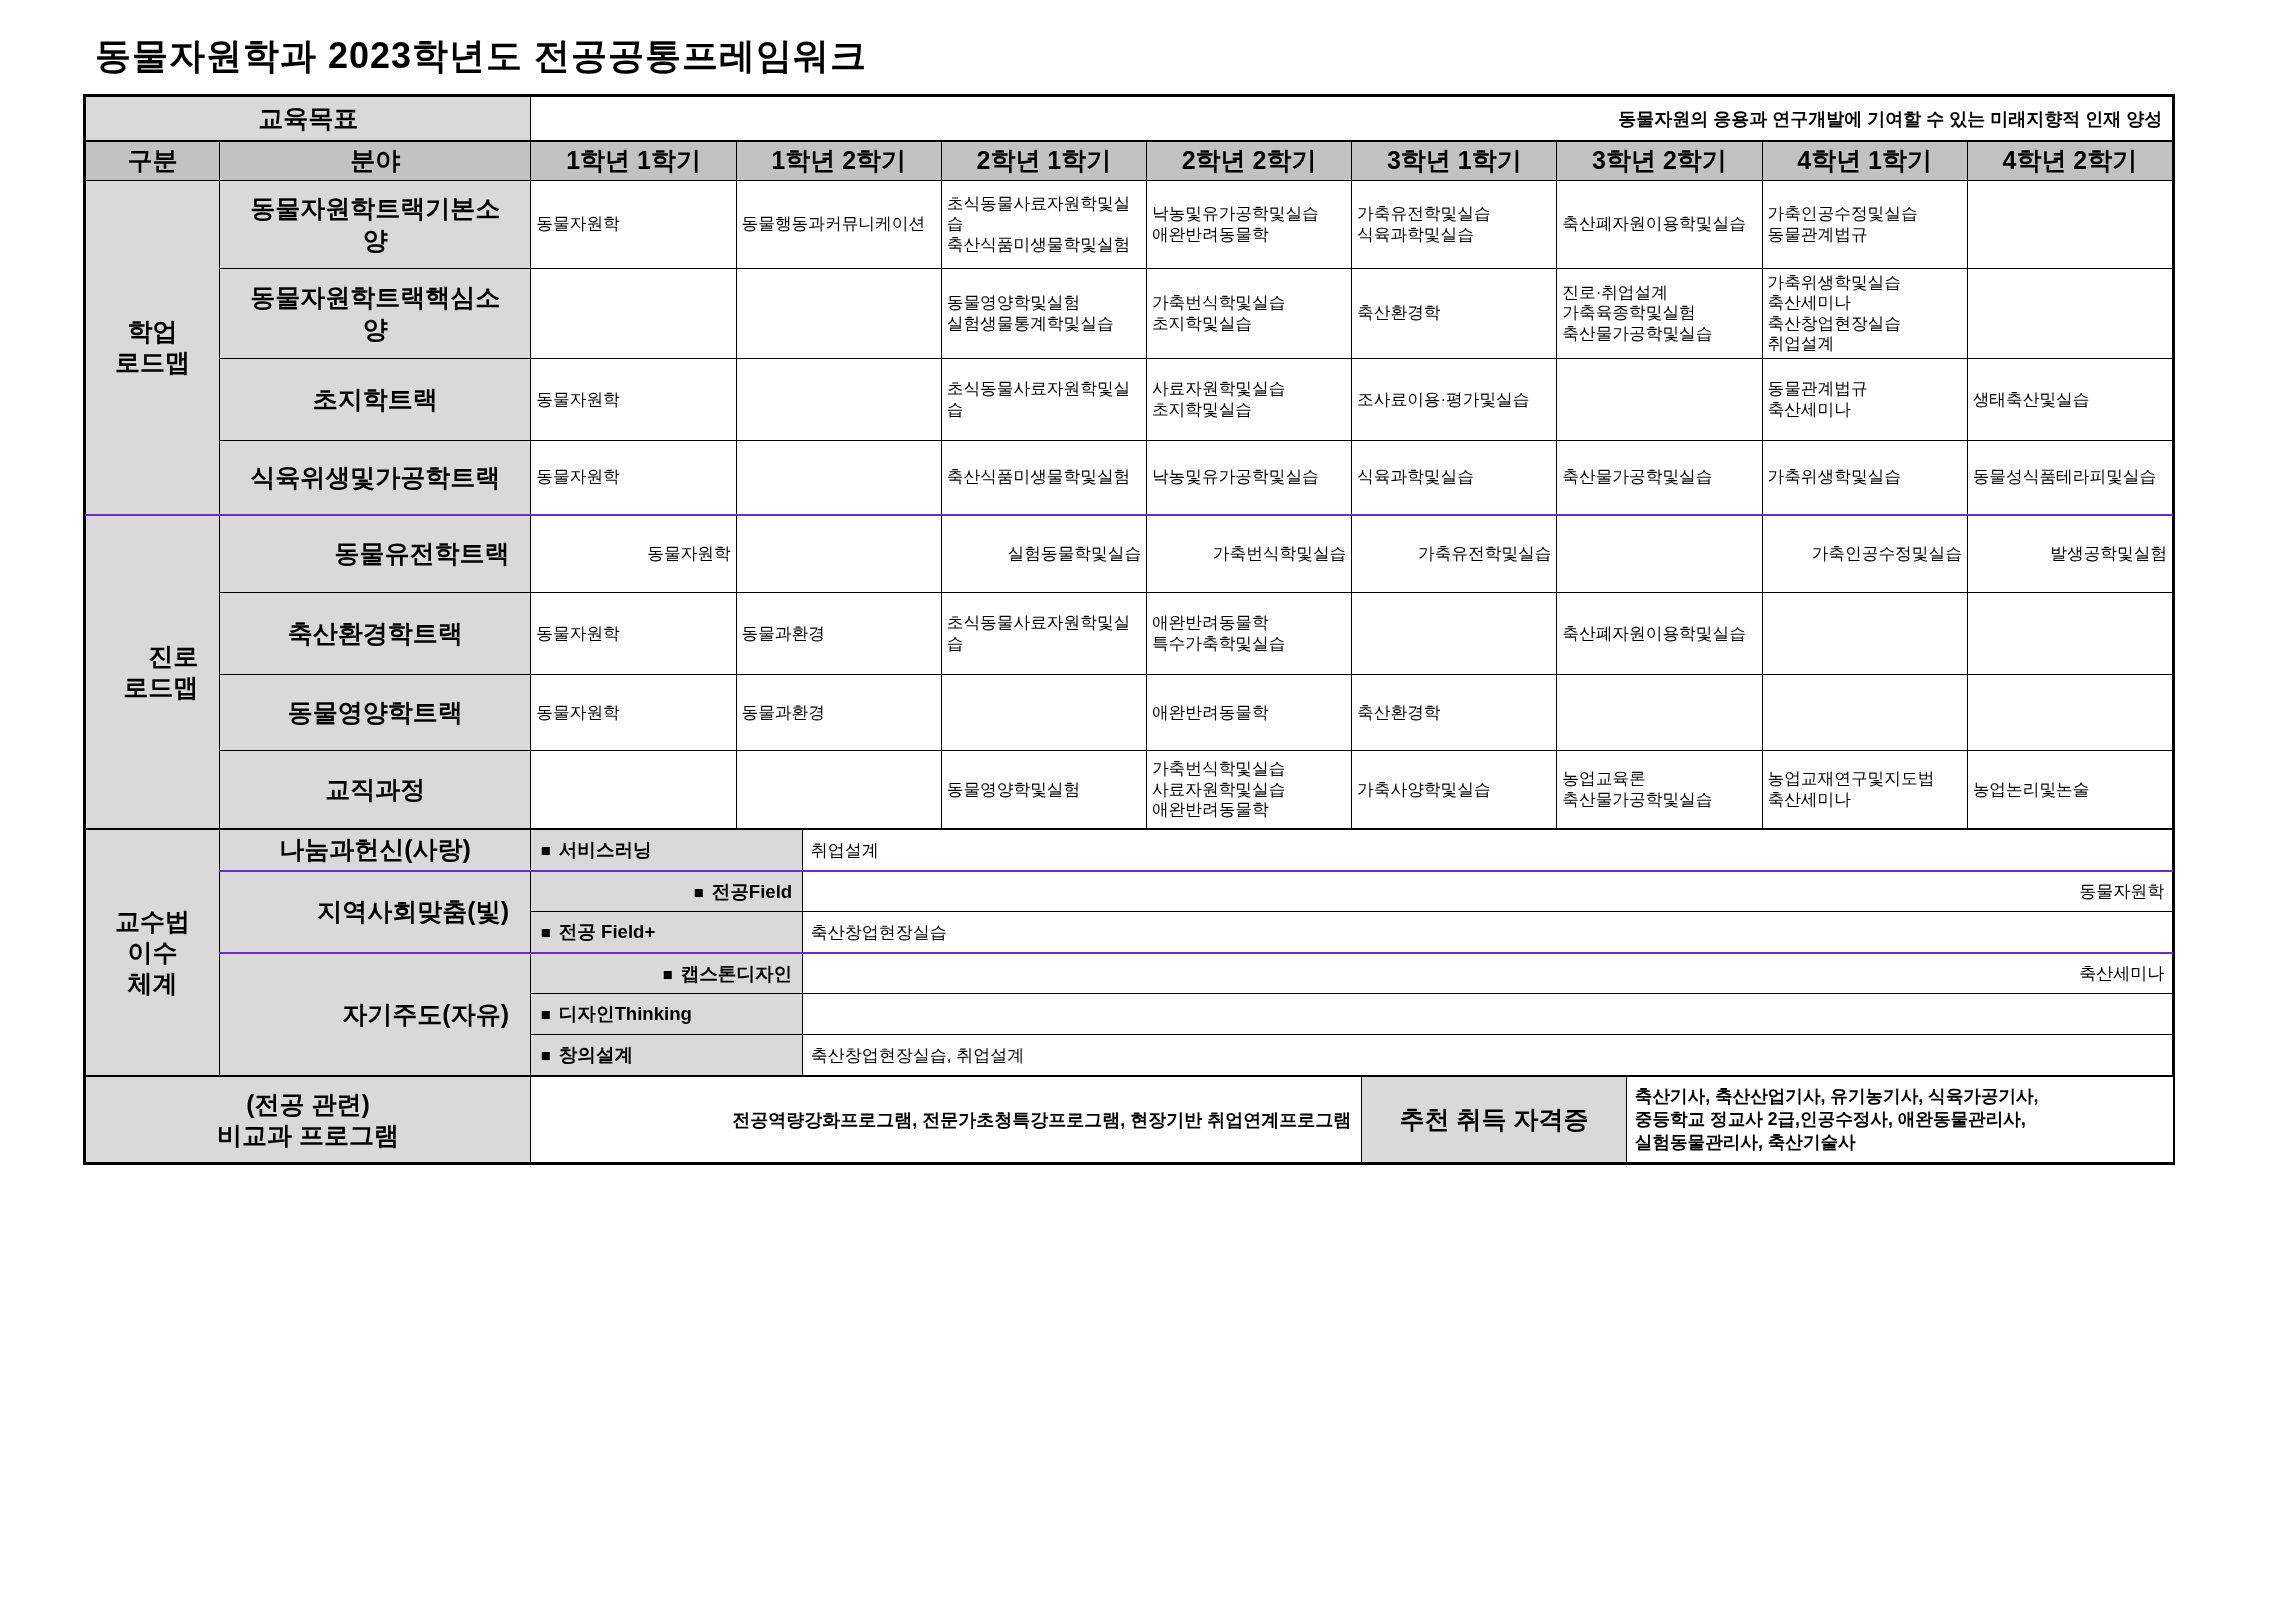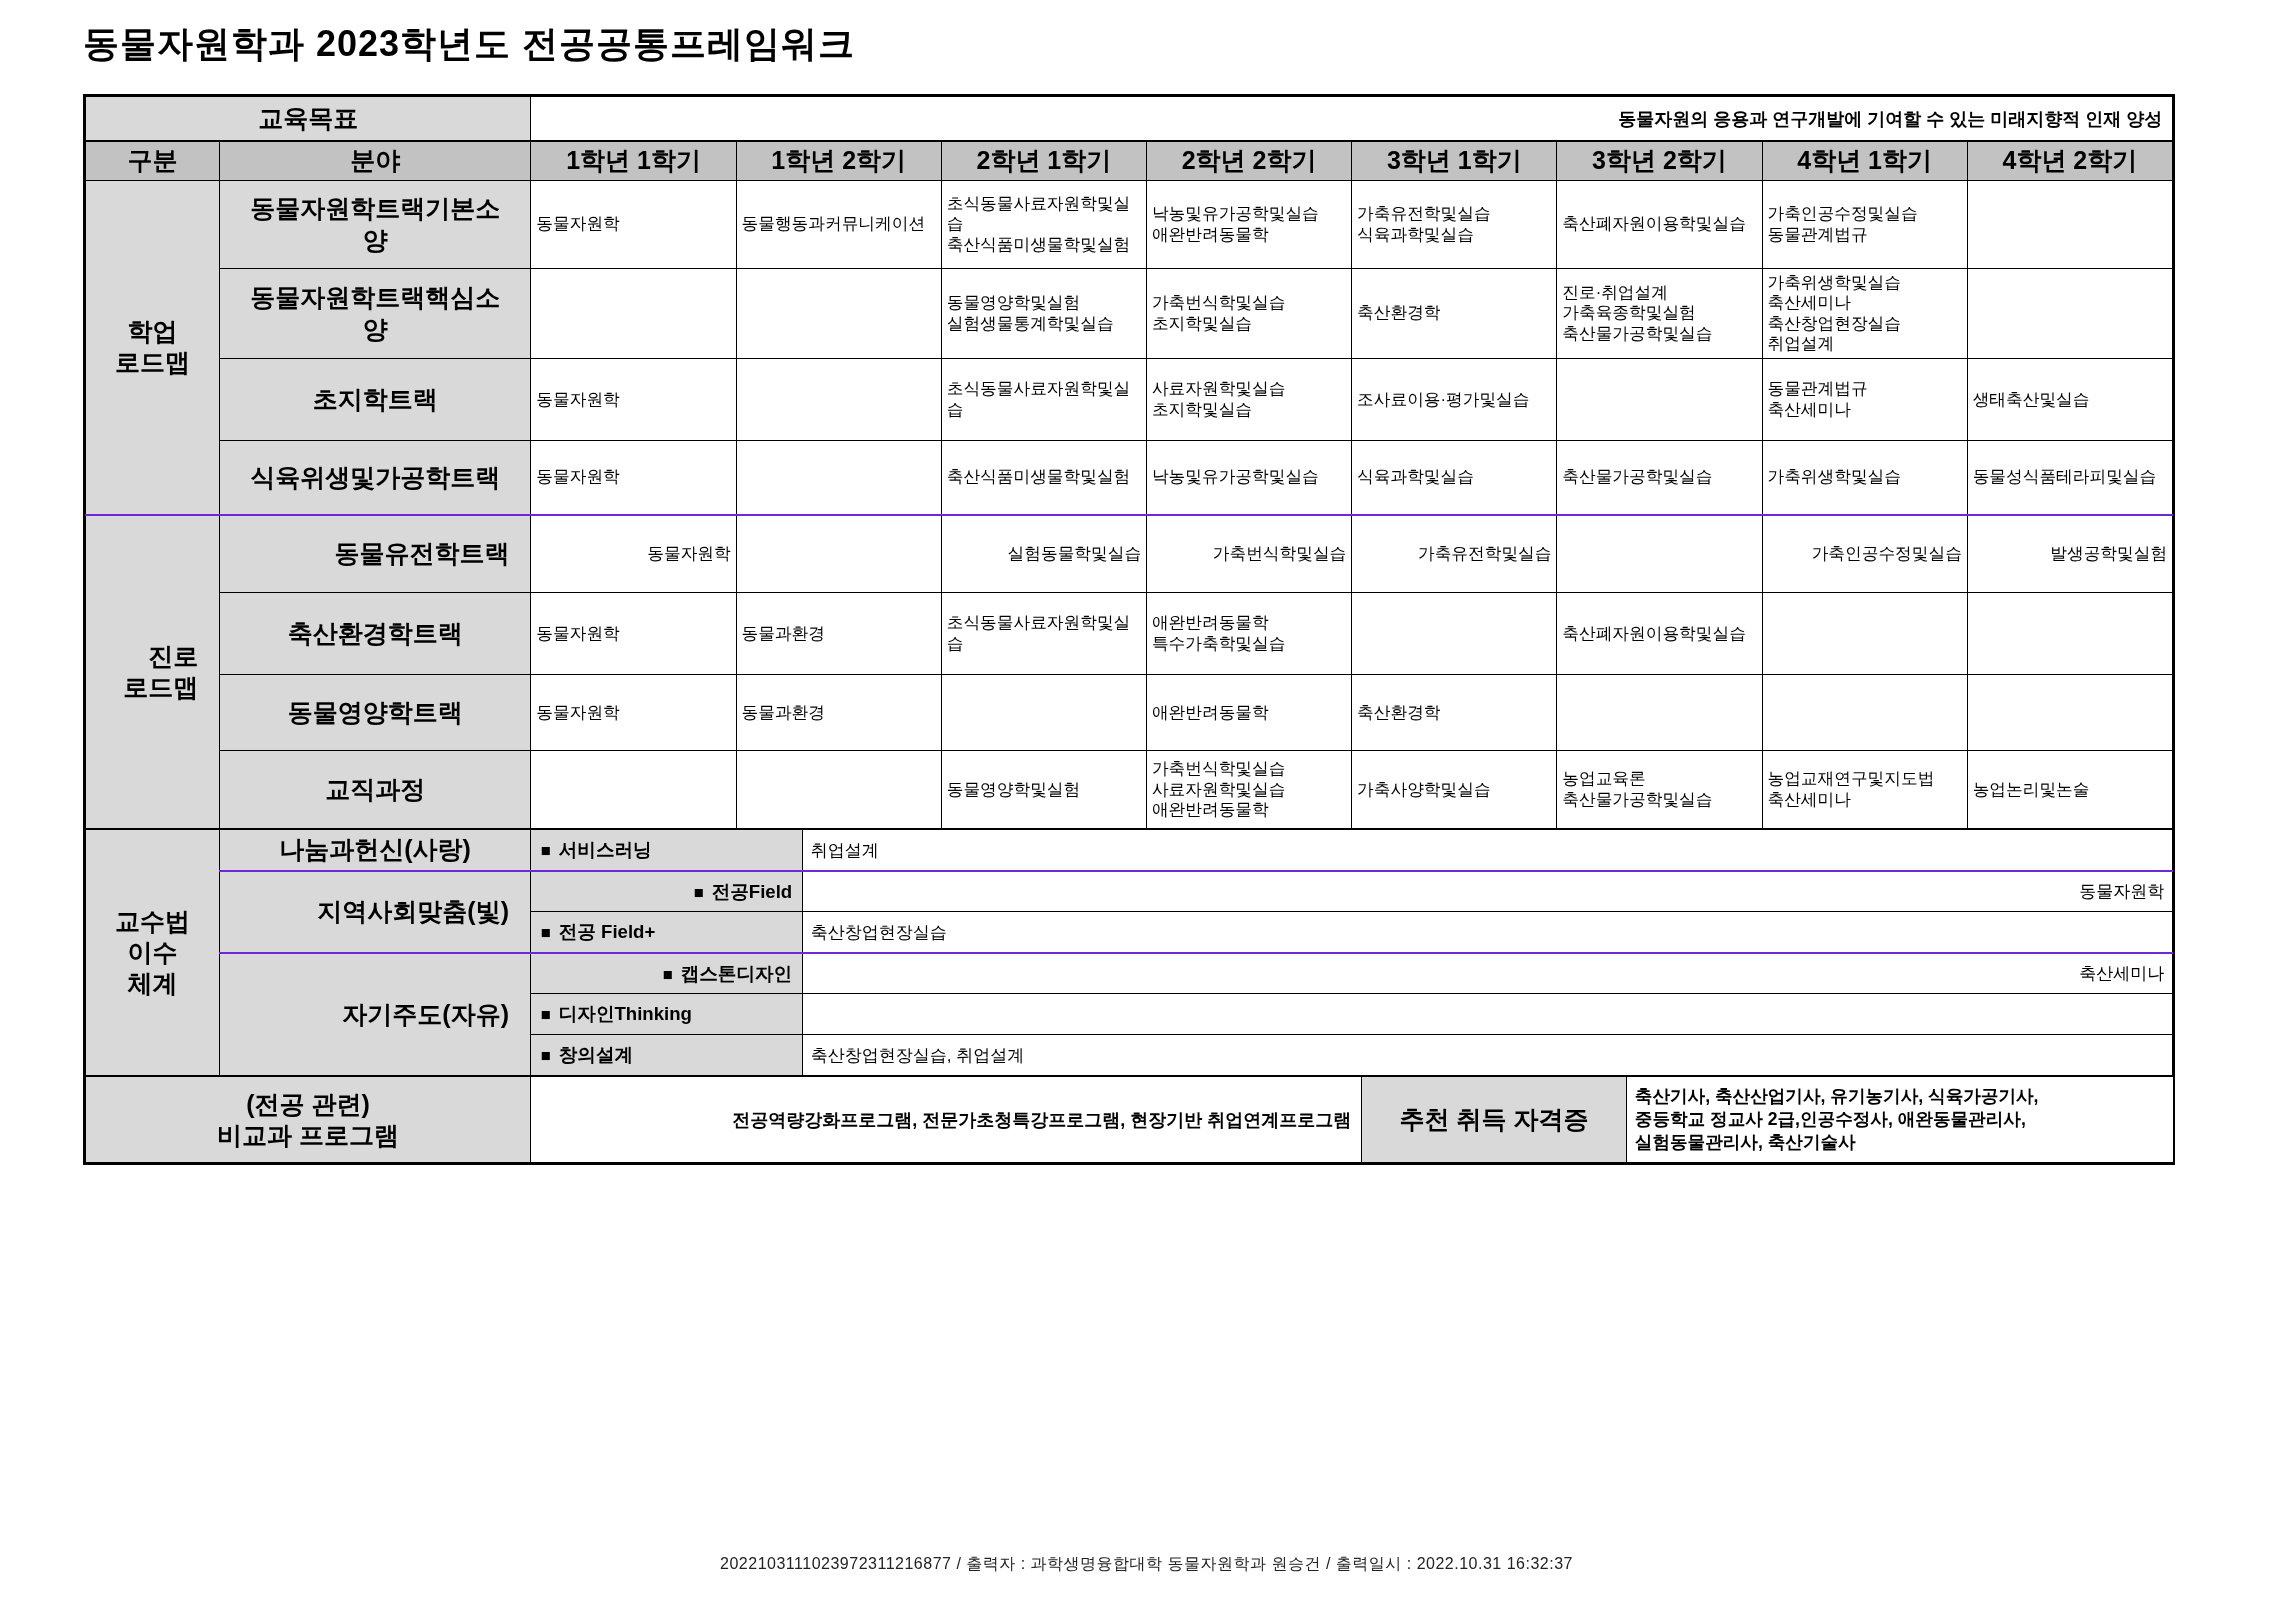--- a/index.html
+++ b/index.html
@@ -1,18 +1,18 @@
 <!DOCTYPE html>
 <html><head>
 <meta charset="utf-8">
 <style>
   html,body{margin:0;padding:0;background:#e8e8e8;}
   .page{position:relative;width:2293px;height:1621px;background:#ffffff;
         font-family:"Liberation Sans","DejaVu Sans",sans-serif;color:#000;}
-  .title{position:absolute;left:83px;top:19.6px;margin:0;font-size:36px;font-weight:bold;letter-spacing:1px;text-align:center;}
+  .title{position:absolute;left:83px;top:19.6px;margin:12px;font-size:36px;font-weight:bold;letter-spacing:1px;text-align:center;}
   .tables{position:absolute;left:83px;top:94px;width:2088px;border:2px solid #000;}
   table{border-collapse:collapse;table-layout:fixed;width:2088px;}
   td,th{border:1px solid #000;overflow:hidden;box-sizing:border-box;}
   .g{background:#d9d9d9;}
   .hdr{background:#c2c2c2;margin-left:28px;}
   .lbl{font-size:25px;font-weight:bold;text-align:center;vertical-align:middle;
        white-space:pre-line;line-height:1.25;padding:2px 21px;}
   .course{font-size:16.7px;font-weight:normal;text-align:left;vertical-align:middle;
           white-space:pre-line;word-break:break-all;line-height:1.22;padding:3.9px 4.9px;}
   .val-left{font-size:18px;font-weight:bold;text-align:right;vertical-align:middle;padding:3.9px 9.8px;}
@@ -262,16 +262,15 @@
         <td class="lbl g">추천 취득 자격증</td>
         <td class="certs">축산기사, 축산산업기사, 유기농기사, 식육가공기사,
 중등학교 정교사 2급,인공수정사, 애완동물관리사,
 실험동물관리사, 축산기술사</td>
       </tr>
     </tbody>
       </table>
 
   </div>
 
-  <div class="footer">2022103111023972311216877 / 출력자 : 과학생명융합대학 동물자원학과 원승건 / 출력일시 : 2022.10.31 16:32:37</div>
 
 </div>
 
 
 </body></html>

